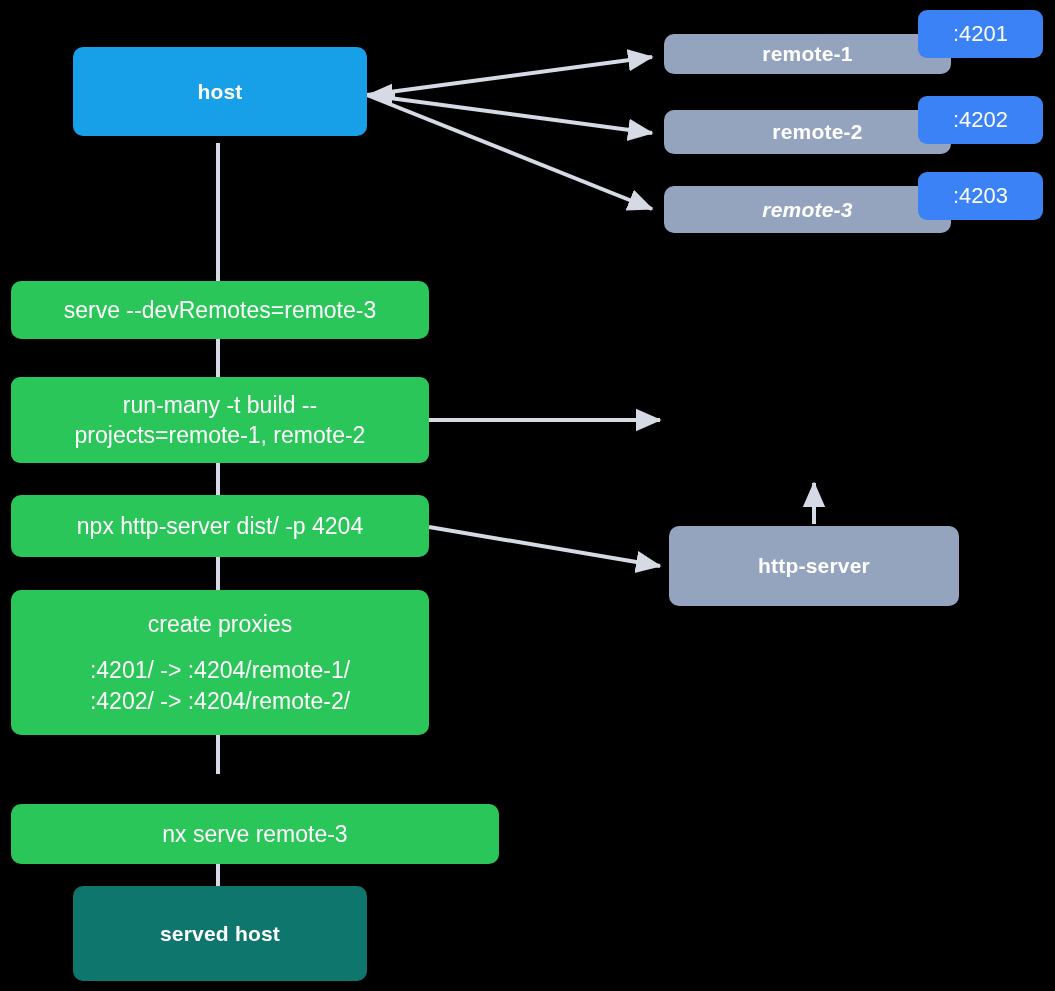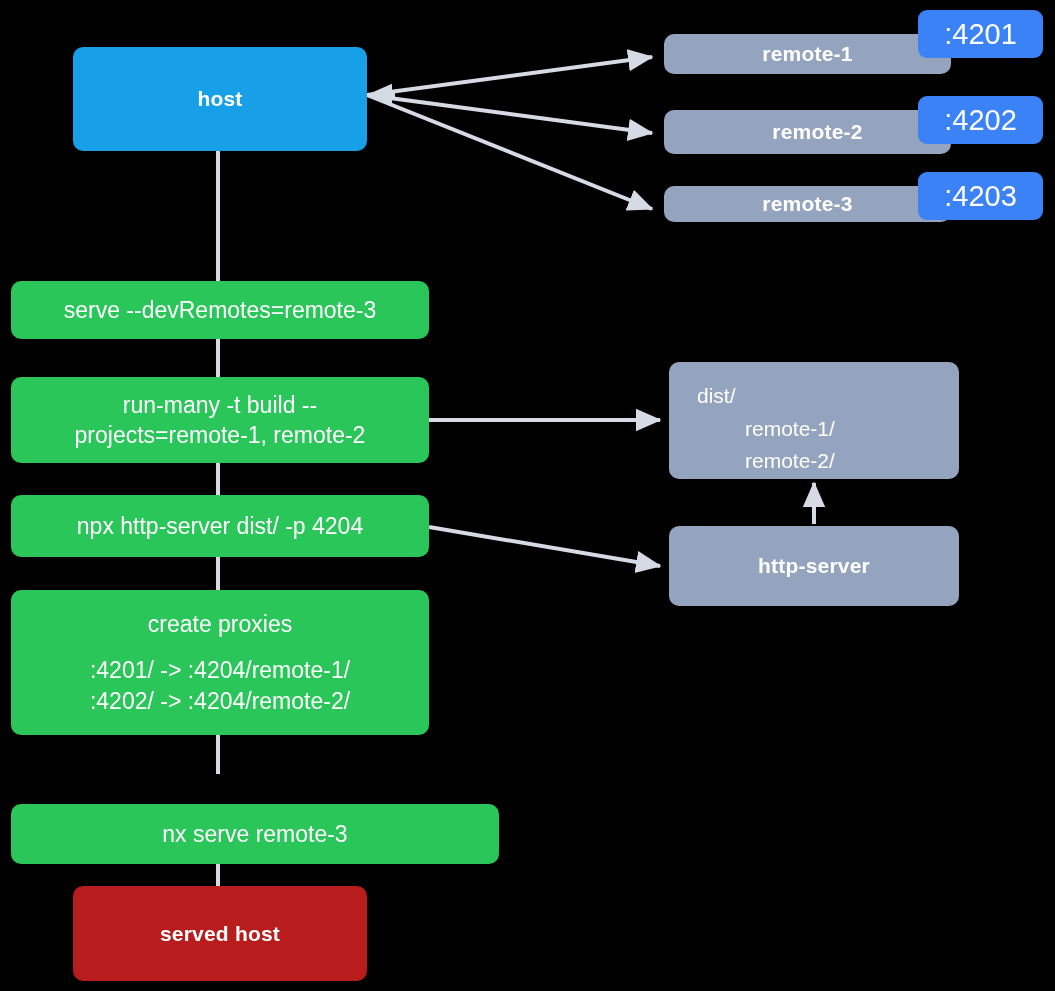--- a/index.html
+++ b/index.html
@@ -28,21 +28,21 @@
     line-height: 1.32;
     white-space: pre-line;
   }
   .node.host {
     background: #17A0E8;
     font-weight: bold;
     font-size: 21px;
     letter-spacing: 0.2px;
   }
   .node.served {
-    background: #b91c1c;
+    background: #0f766e;
     font-weight: bold;
     font-size: 21px;
     letter-spacing: 0.2px;
   }
   .node.cmd {
     background: #2BC65A;
     font-weight: normal;
     font-size: 23px;
   }
   .node.gray {
@@ -51,21 +51,21 @@
     font-size: 21px;
     letter-spacing: 0.2px;
   }
   .node.gray.plain {
     font-weight: normal;
     letter-spacing: 0;
   }
   .node.badge {
     background: #3B82F6;
     font-weight: normal;
-    font-size: 29px;
+    font-size: 22px;
     border-radius: 9px;
   }
   .node.dist {
     align-items: flex-start;
     justify-content: flex-start;
     text-align: left;
     font-weight: normal;
     font-size: 21px;
     padding: 18px 0 0 28px;
     line-height: 1.55;
@@ -123,50 +123,50 @@
     <line x1="814" y1="524" x2="814" y2="483" stroke="#D5DAE4" stroke-width="4" marker-end="url(#arrow)"></line>
   </svg>
 
   <div class="connector" style="left:216px; top:143px;  height:142px;"></div>
   <div class="connector" style="left:216px; top:336px;  height:44px;"></div>
   <div class="connector" style="left:216px; top:460px;  height:35px;"></div>
   <div class="connector" style="left:216px; top:555px;  height:37px;"></div>
   <div class="connector" style="left:216px; top:733px;  height:41px;"></div>
   <div class="connector" style="left:216px; top:830px;  height:58px;"></div>
 
-  <div class="node host" style="left:73px; top:47px; width:294px; height:104px;">
+  <div class="node host" style="left:73px; top:47px; width:294px; height:89px;">
     <span>host</span>
   </div>
 
   <div class="node gray" style="left:664px; top:34px; width:287px; height:40px;align-items:center;">
     <span>remote-1</span>
   </div>
   <div class="node badge" style="left:918px; top:10px; width:125px; height:48px;">
     <span>:4201</span>
   </div>
 
   <div class="node gray" style="left:664px; top:110px; width:287px; height:44px;padding-left:20px;">
     <span>remote-2</span>
   </div>
   <div class="node badge" style="left:918px; top:96px; width:125px; height:48px;">
     <span>:4202</span>
   </div>
 
-  <div class="node gray" style="left:664px; top:186px; width:287px; height:36px;">
+  <div class="node gray" style="left:664px; top:186px; width:287px; height:47px;font-style:italic;">
     <span>remote-3</span>
   </div>
   <div class="node badge" style="left:918px; top:172px; width:125px; height:48px;">
     <span>:4203</span>
   </div>
 
   <div class="node cmd" style="left:11px; top:281px; width:418px; height:58px;">
     <span>serve --devRemotes=remote-3</span>
   </div>
 
-  <div class="node cmd" style="left:11px; top:377px; width:418px; height:86px;">
+  <div class="node cmd" style="left:11px; top:377px; width:418px; height:86px;border-radius:9px;">
     <span>run-many -t build --</span>
     <span class="line2">projects=remote-1, remote-2</span>
   </div>
 
   <div class="node cmd" style="left:11px; top:495px; width:418px; height:62px;">
     <span>npx http-server dist/ -p 4204</span>
   </div>
 
   <div class="node cmd" style="left:11px; top:590px; width:418px; height:145px;">
     <span>create proxies</span>
@@ -176,23 +176,18 @@
   </div>
 
   <div class="node cmd" style="left:11px; top:804px; width:488px; height:60px;">
     <span>nx serve remote-3</span>
   </div>
 
   <div class="node served" style="left:73px; top:886px; width:294px; height:95px;">
     <span>served host</span>
   </div>
 
-  <div class="node gray plain dist" style="left:669px; top:362px; width:290px; height:117px;">
-    <span>dist/</span>
-    <span class="indent">remote-1/</span>
-    <span class="indent">remote-2/</span>
-  </div>
 
   <div class="node gray" style="left:669px; top:526px; width:290px; height:80px;">
     <span>http-server</span>
   </div>
 
 </div>
 
 </body></html>

